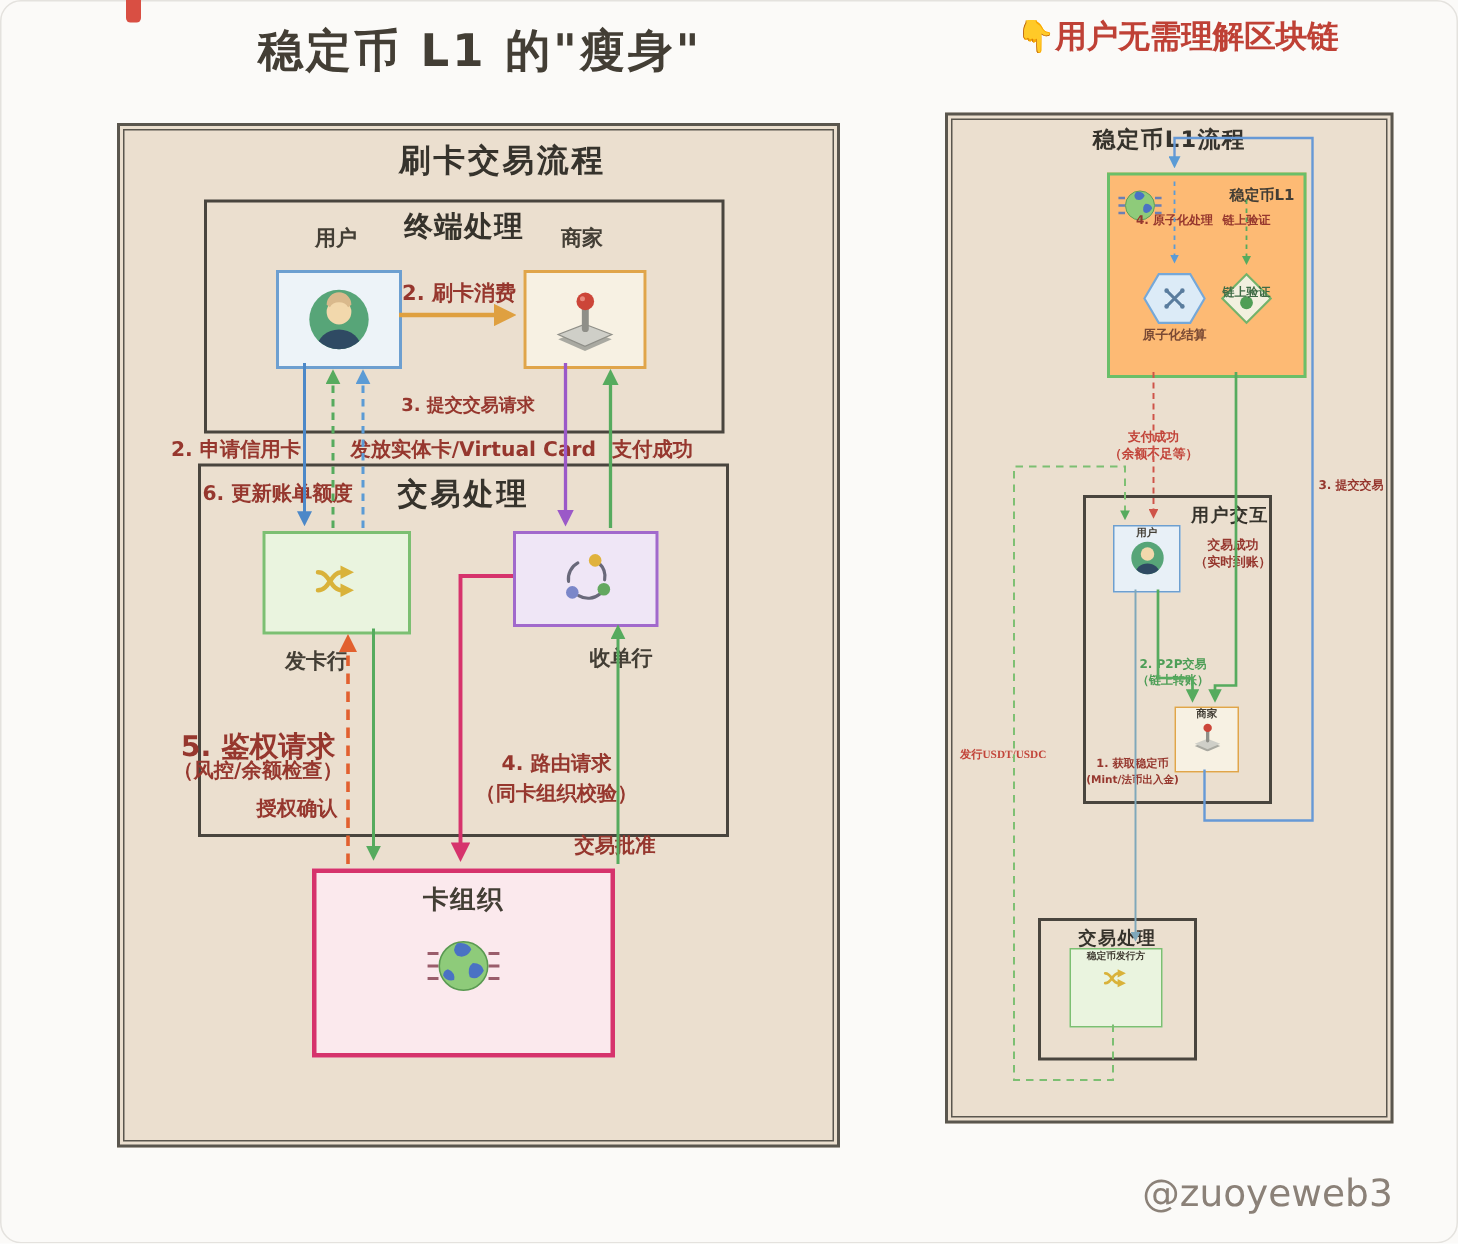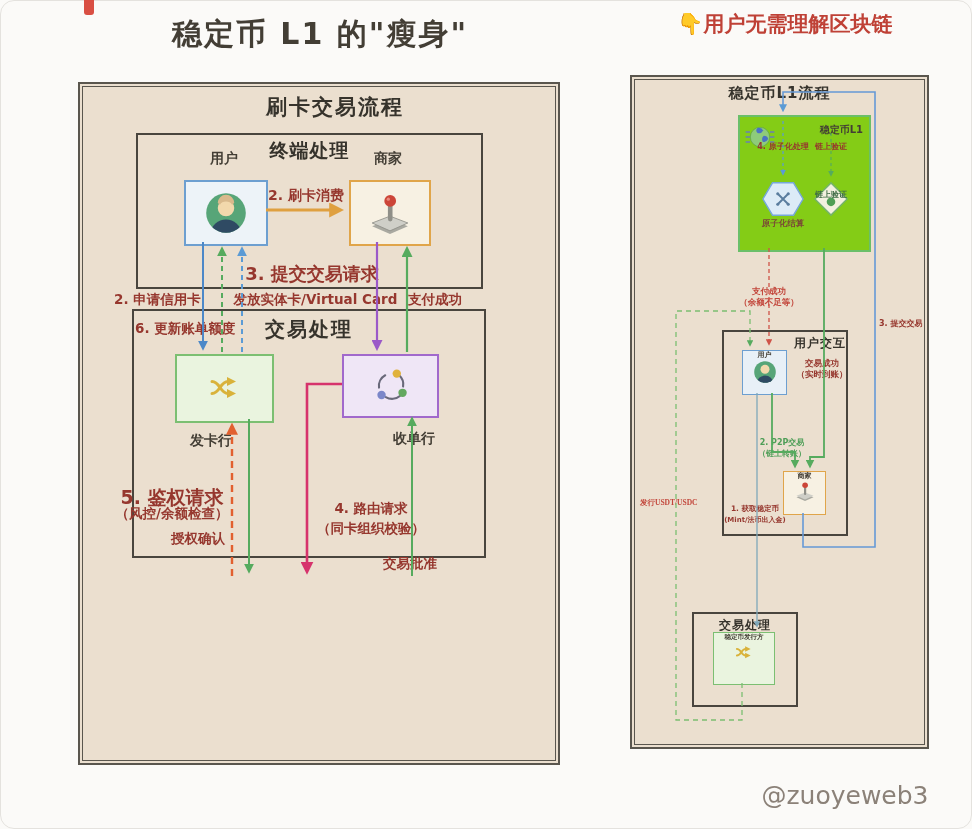--- a/index.html
+++ b/index.html
@@ -94,21 +94,21 @@
     <div class="node" style="left:269px;top:96px;width:78px;height:62px;background:#f7f1e3;border:2px solid #e0a54a;">
       <svg width="42" height="42" viewBox="0 0 40 40">
         <path d="M20,26 L37,32.5 L20,40 L3,32.5 Z" fill="#a9a9a1"></path>
         <path d="M20,23 L37,29.5 L20,37 L3,29.5 Z" fill="#cfcfc8" stroke="#8f8f88" stroke-width="0.8"></path>
         <rect x="18" y="11" width="4.4" height="17" rx="2.2" fill="#8f8f88"></rect>
         <circle cx="20.2" cy="8.5" r="5.6" fill="#cc4538"></circle>
         <circle cx="18.4" cy="6.8" r="1.6" fill="#e8887c"></circle>
       </svg>
     </div>
     <div class="lbl maroon cent" style="left:166px;top:103px;width:120px;font-size:14px;">2. 刷卡消费</div>
-    <div class="lbl maroon cent" style="left:152px;top:178px;width:160px;font-size:18px;">3. 提交交易请求</div>
+    <div class="lbl maroon cent" style="left:152px;top:178px;width:160px;font-size:12px;">3. 提交交易请求</div>
 
     <div class="lbl maroon" style="left:34px;top:207px;font-size:13.5px;">2. 申请信用卡</div>
     <div class="lbl maroon cent" style="left:153px;top:207px;width:165px;font-size:13.5px;">发放实体卡/Virtual Card</div>
     <div class="lbl maroon" style="left:328px;top:207px;font-size:13.5px;">支付成功</div>
 
     <div class="sect" style="left:52px;top:225px;width:350px;height:245px;">
       <div class="sect-title" style="top:5px;font-size:20px;letter-spacing:2px;">交易处理</div>
     </div>
     <div class="lbl maroon" style="left:55px;top:236px;font-size:13.5px;">6. 更新账单额度</div>
     <div class="node" style="left:95px;top:270px;width:95px;height:65px;background:#eaf4df;border:2px solid #7cbf72;">
@@ -136,41 +136,53 @@
     </div>
     <div class="lbl dark" style="left:313px;top:346px;font-size:14px;">收单行</div>
 
     <div class="lbl maroon cent" style="left:22px;top:401px;width:140px;font-size:19px;">5. 鉴权请求</div>
     <div class="lbl maroon cent" style="left:12px;top:421px;width:160px;font-size:13.5px;">（风控/余额检查）</div>
     <div class="lbl maroon cent" style="left:78px;top:446px;width:80px;font-size:13.5px;">授权确认</div>
     <div class="lbl maroon cent" style="left:226px;top:416px;width:130px;font-size:13.5px;">4. 路由请求</div>
     <div class="lbl maroon cent" style="left:216px;top:436px;width:150px;font-size:13.5px;">（同卡组织校验）</div>
     <div class="lbl maroon cent" style="left:292px;top:471px;width:76px;font-size:13.5px;">交易批准</div>
 
+    <div class="node" style="left:128px;top:495px;width:196px;height:120px;background:#fbe9ed;border:3px solid #d6336c;flex-direction:column;justify-content:flex-start;">
+      <div class="lbl dark" style="position:static;font-size:17px;margin-top:6px;letter-spacing:1px;">卡组织</div>
+      <svg width="50" height="50" viewBox="0 0 48 48" style="margin-top:8px;">
+        <g stroke="#9a5d6b" stroke-width="2">
+          <path d="M1,16 H8 M1,24 H8 M1,32 H8 M40,16 H47 M40,24 H47 M40,32 H47" fill="none"></path>
+        </g>
+        <circle cx="24" cy="24" r="15.5" fill="#8ecb7a" stroke="#5a9a52" stroke-width="1"></circle>
+        <path d="M20,9.5 q7,-1 9,4 q-3,6 -9,4 q-4,-4 0,-8 Z" fill="#4a72c4"></path>
+        <path d="M30,22 q6,0 7,5 q-4,7 -9,4 q-2,-6 2,-9 Z" fill="#4a72c4"></path>
+        <path d="M14,26 q5,2 4,7 q-5,1 -7,-3 q0,-3 3,-4 Z" fill="#4a72c4"></path>
+      </svg>
+    </div>
 
     <svg class="overlay" width="478" height="679" viewBox="0 0 478 679">
       <path d="M123,158 V264" stroke="#4c88c8" stroke-width="2" fill="none" marker-end="url(#m-blue)"></path>
       <path d="M142,268 V165" stroke="#56ab5e" stroke-width="2" fill="none" stroke-dasharray="5,4" marker-end="url(#m-green)"></path>
       <path d="M162,268 V165" stroke="#5b9bd5" stroke-width="2" fill="none" stroke-dasharray="5,4" marker-end="url(#m-bluel)"></path>
       <path d="M186,126 H260" stroke="#dfa040" stroke-width="3" fill="none" marker-end="url(#m-amber)"></path>
       <path d="M297,158 V264" stroke="#9b59c8" stroke-width="2.2" fill="none" marker-end="url(#m-purple)"></path>
       <path d="M327,268 V165" stroke="#56ab5e" stroke-width="2.2" fill="none" marker-end="url(#m-green)"></path>
       <path d="M262,300 L227,300 L227,487" stroke="#d6336c" stroke-width="2.6" fill="none" marker-end="url(#m-crimson)"></path>
       <path d="M169,335 V487" stroke="#56ab5e" stroke-width="2" fill="none" marker-end="url(#m-green)"></path>
       <path d="M152,492 V342" stroke="#e2602f" stroke-width="2.4" fill="none" stroke-dasharray="7,5" marker-end="url(#m-orange)"></path>
       <path d="M332,492 V335" stroke="#56ab5e" stroke-width="2" fill="none" marker-end="url(#m-green)"></path>
     </svg>
   </div>
 
   
   <div class="panel" style="left:630px;top:75px;width:295px;height:670px;">
 
     <div class="sect-title" style="top:7px;font-size:15px;letter-spacing:1px;">稳定币L1流程</div>
 
-    <div class="abs" style="left:106px;top:38px;width:129px;height:133px;background:#84cc16;border:2px solid #6abf69;">
+    <div class="abs" style="left:106px;top:38px;width:129px;height:133px;background:#fdba74;border:2px solid #6abf69;">
       <svg class="abs" style="left:5px;top:5px;" width="30" height="30" viewBox="0 0 48 48">
         <g stroke="#6a7fb5" stroke-width="2.5">
           <path d="M1,16 H8 M1,24 H8 M1,32 H8 M40,16 H47 M40,24 H47 M40,32 H47" fill="none"></path>
         </g>
         <circle cx="24" cy="24" r="15.5" fill="#8ecb7a" stroke="#5a9a52" stroke-width="1"></circle>
         <path d="M20,9.5 q7,-1 9,4 q-3,6 -9,4 q-4,-4 0,-8 Z" fill="#4a72c4"></path>
         <path d="M30,22 q6,0 7,5 q-4,7 -9,4 q-2,-6 2,-9 Z" fill="#4a72c4"></path>
       </svg>
       <div class="lbl dark" style="right:6px;top:6px;font-size:10px;">稳定币L1</div>
     </div>

